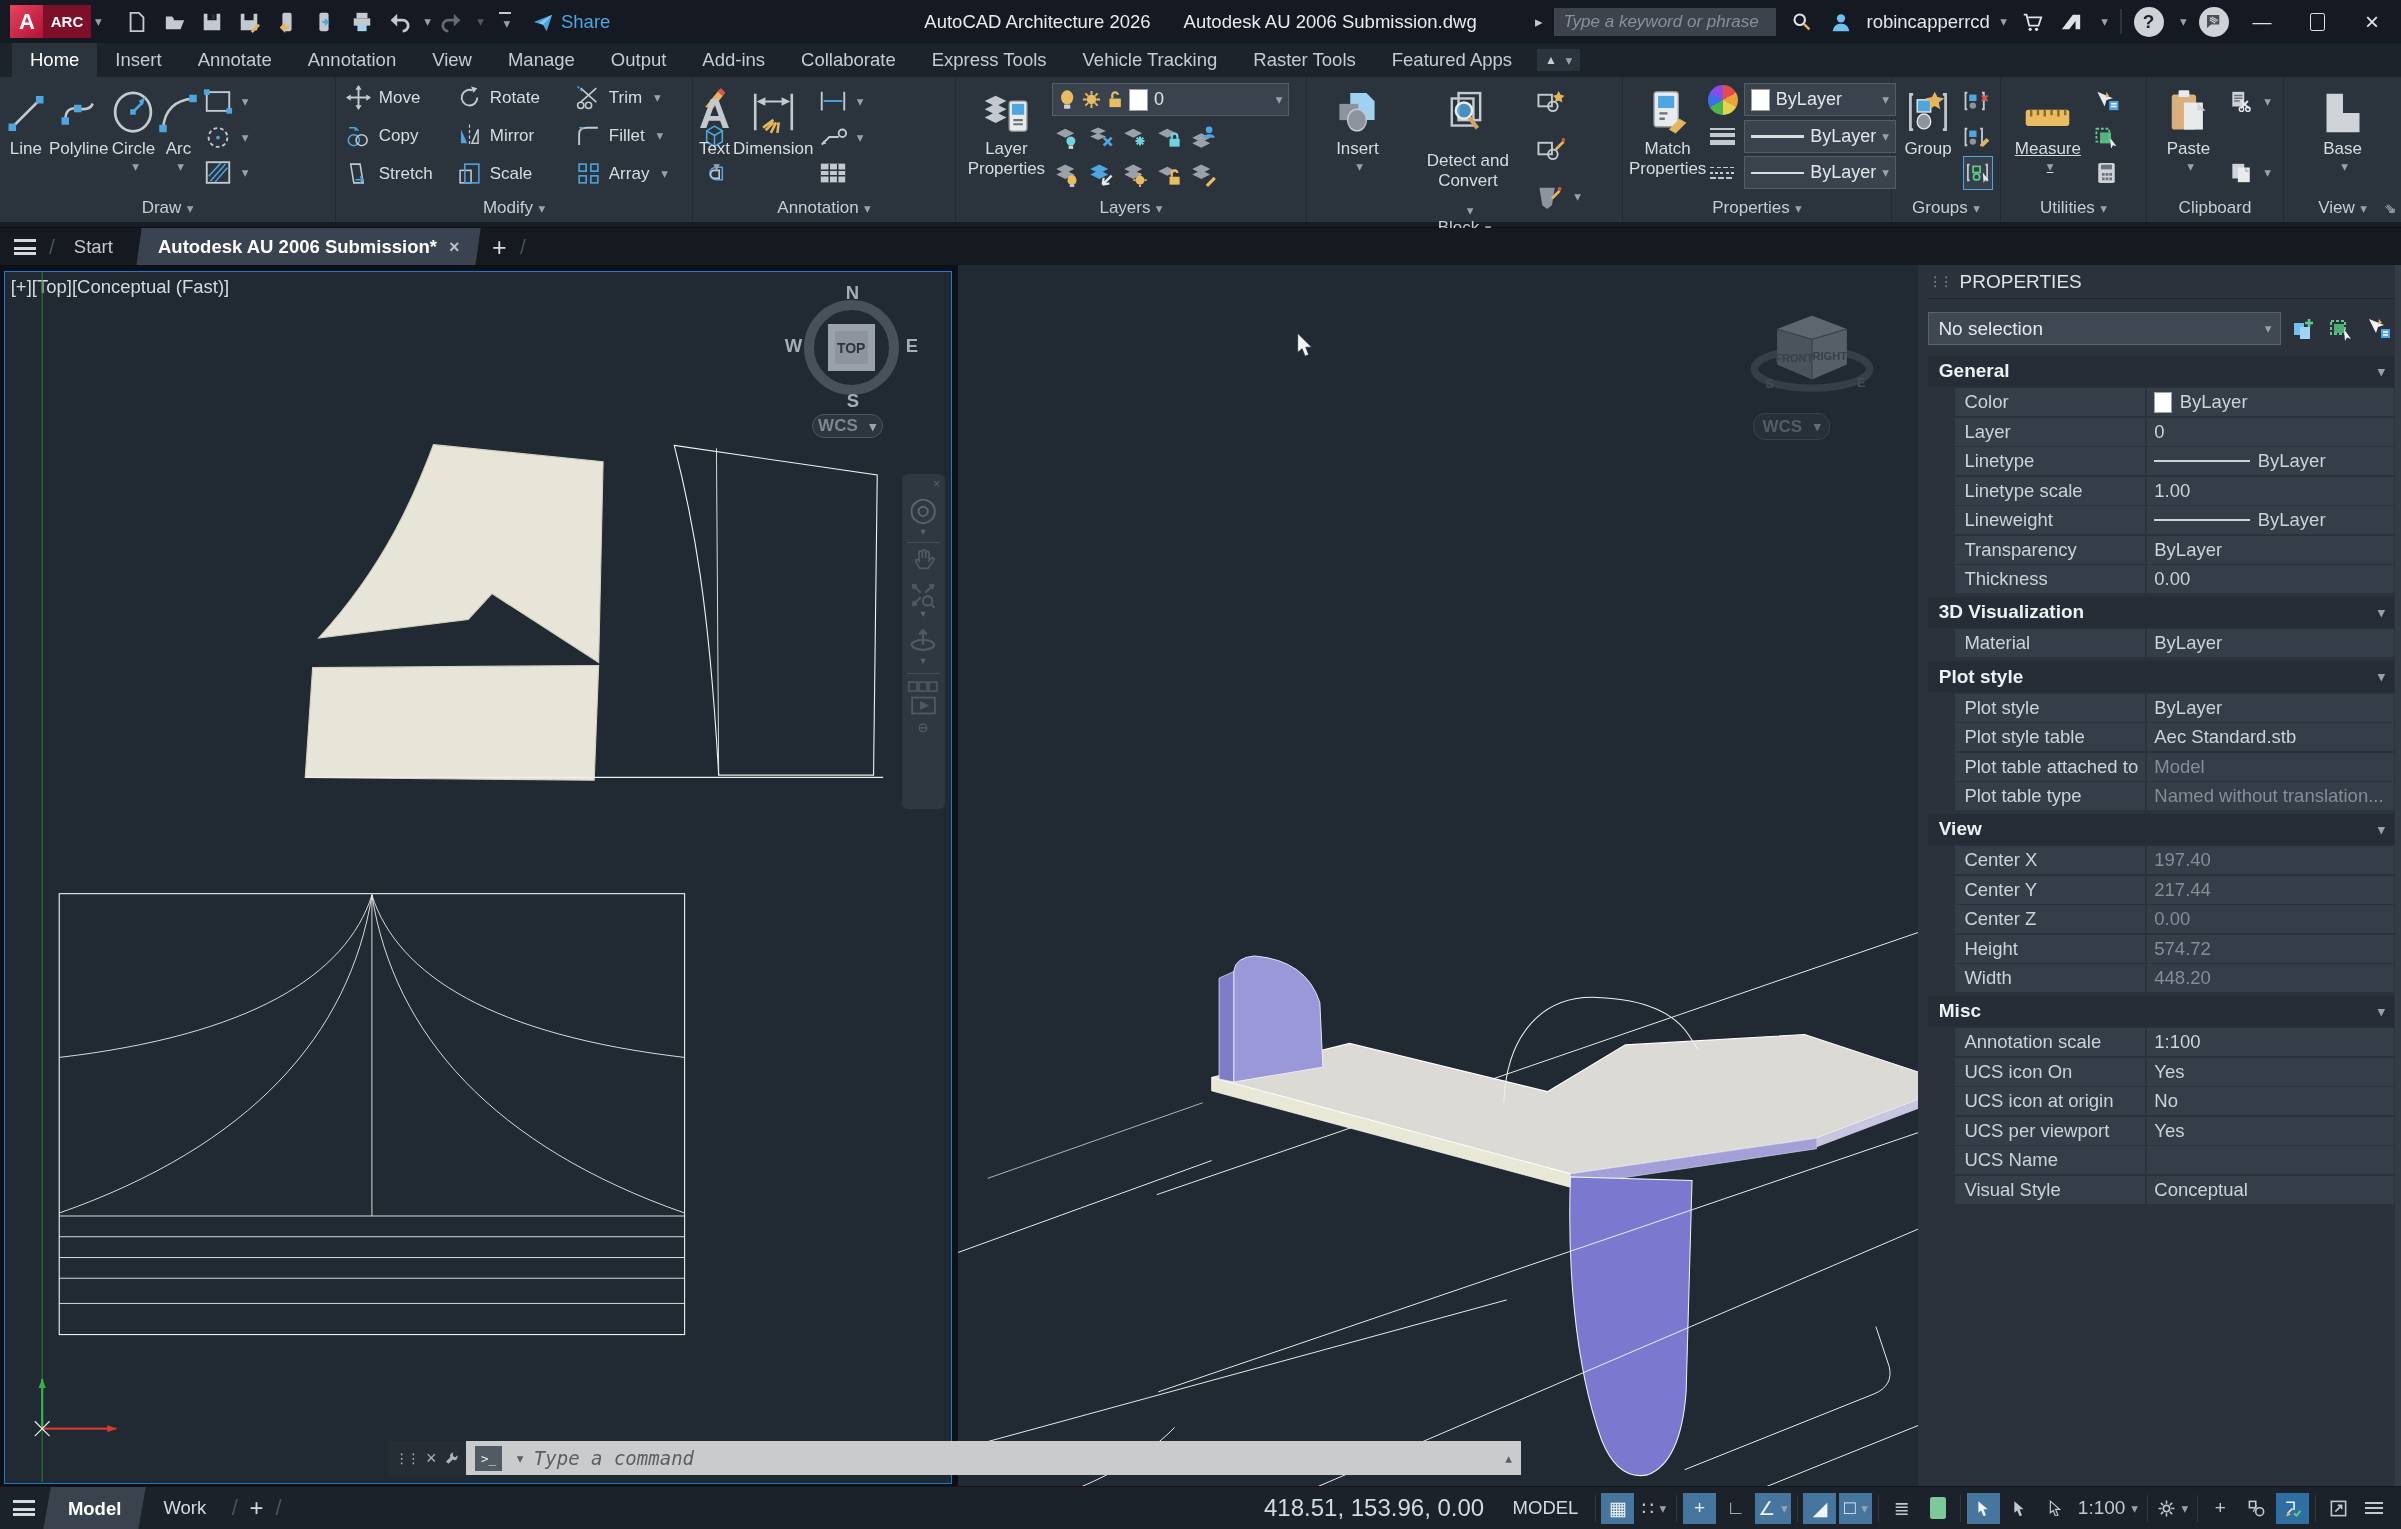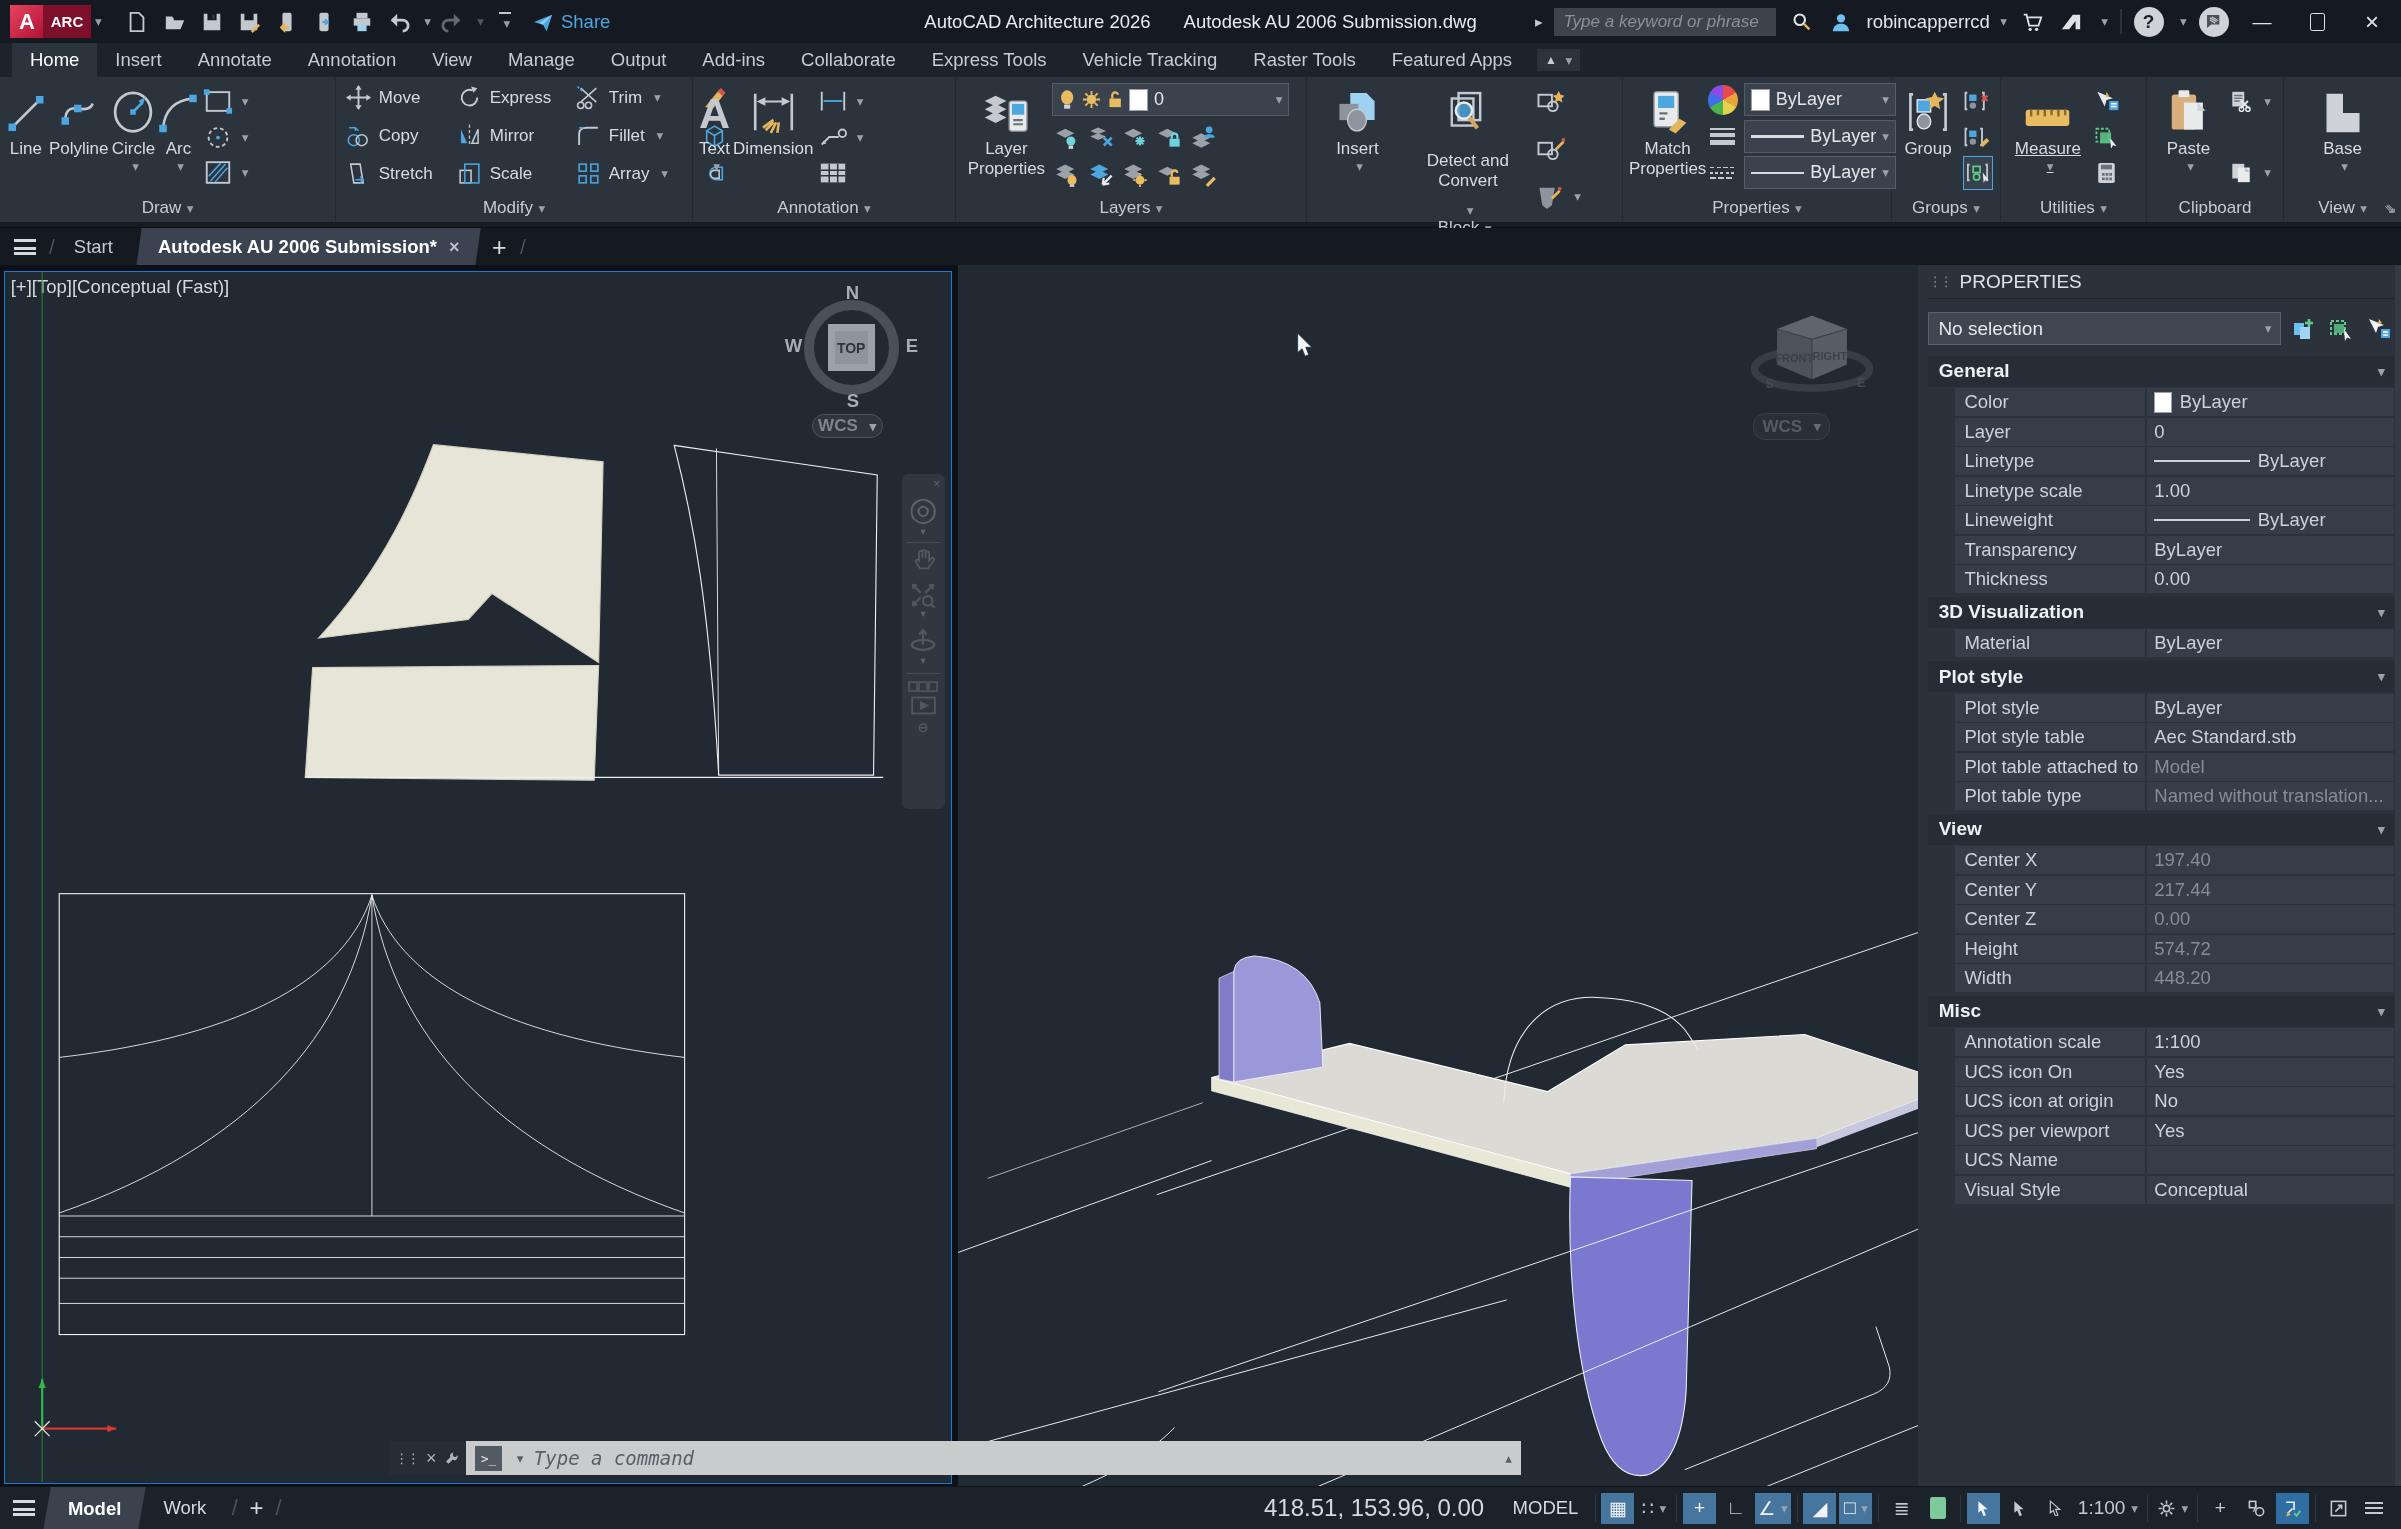--- a/index.html
+++ b/index.html
@@ -382,21 +382,21 @@
               <path d="M16 2v28M2 16h28" stroke="#c3c9cf" stroke-width="2.4"></path>
               <path d="M16 0l-4 6h8zM16 32l-4-6h8zM0 16l6-4v8zM32 16l-6-4v8z" fill="#c3c9cf"></path>
             </svg>
             <span>Move</span>
           </div>
         <div class="mitem">
             <svg width="25" height="25" viewBox="0 0 32 32">
               <path d="M26 16a10 10 0 1 1-6-9" stroke="#c3c9cf" stroke-width="2.4" fill="none"></path>
               <path d="M18 2l8 2-5 6z" fill="#c3c9cf"></path>
             </svg>
-            <span>Express</span>
+            <span>Rotate</span>
           </div>
         <div class="mitem">
             <svg width="25" height="25" viewBox="0 0 32 32">
               <path d="M6 4l20 18M26 4L6 22" stroke="#c3c9cf" stroke-width="2"></path>
               <circle cx="6" cy="26" r="4" stroke="#c3c9cf" stroke-width="2" fill="none"></circle>
               <circle cx="16" cy="26" r="4" stroke="#c3c9cf" stroke-width="2" fill="none"></circle>
               <path d="M2 2l6 6" stroke="#4da6e0" stroke-width="2" stroke-dasharray="3 2"></path>
             </svg>
             <span>Trim</span>
             <span class="dd">▾</span>

